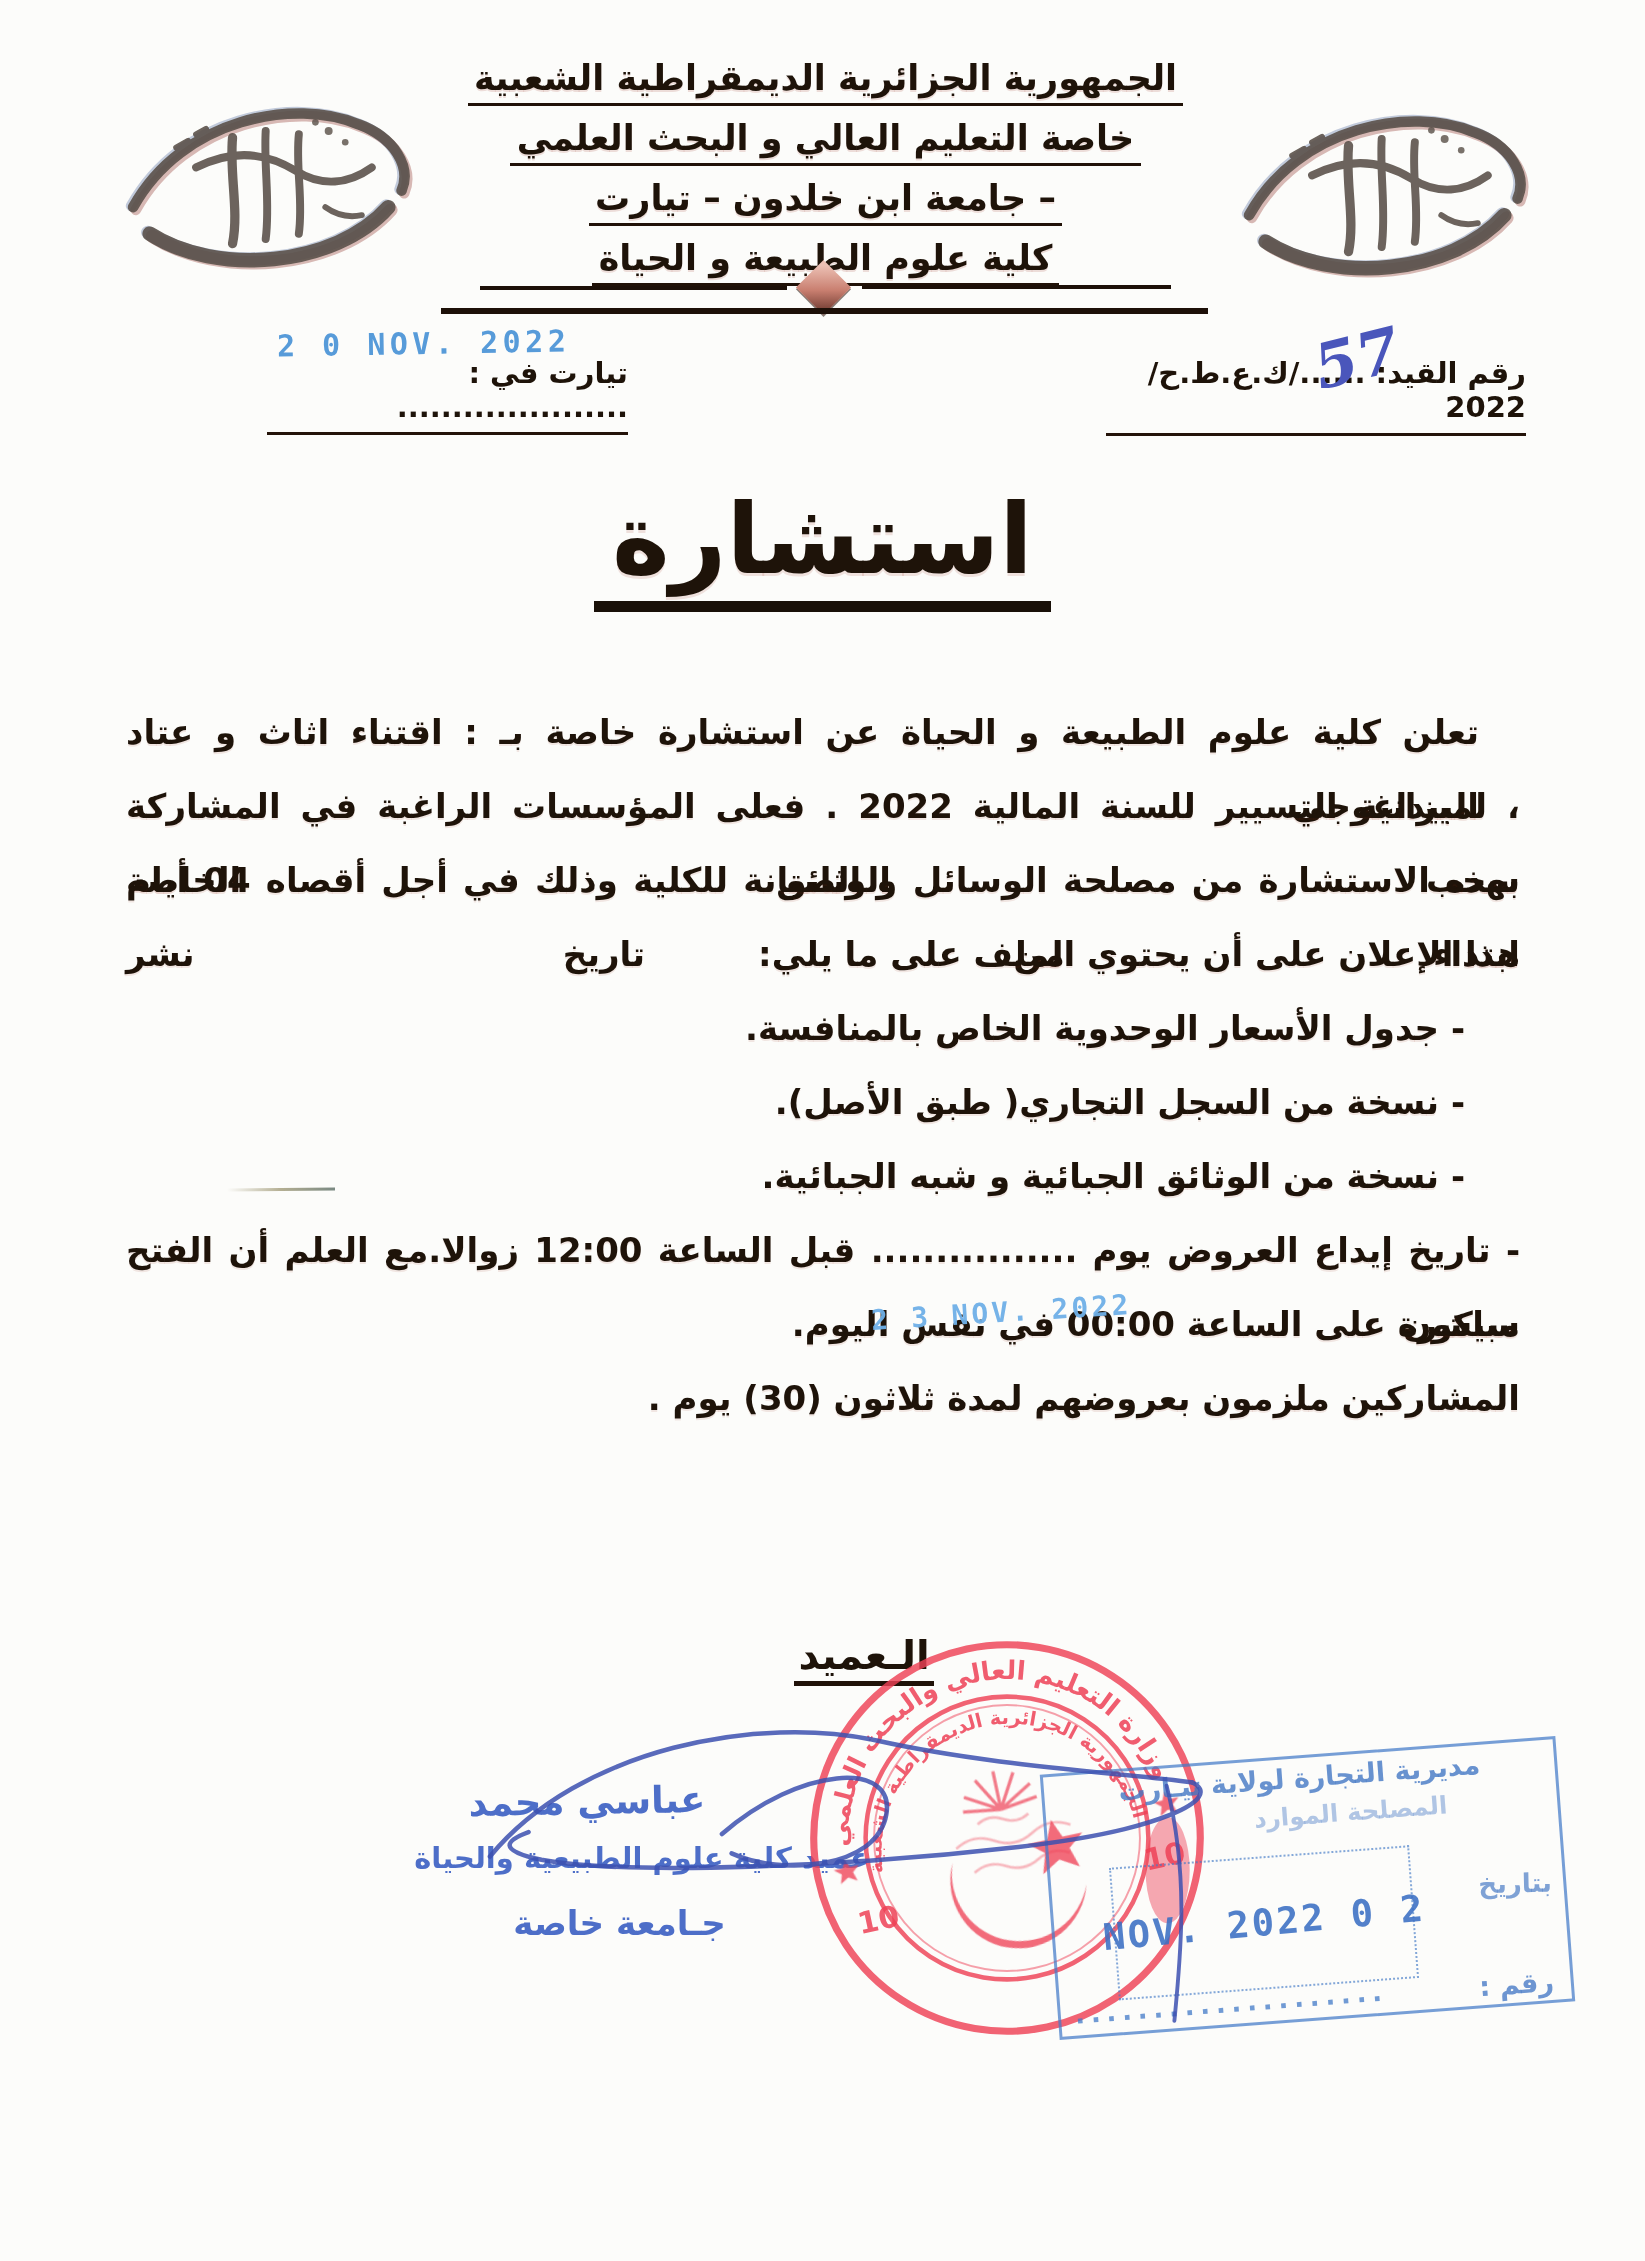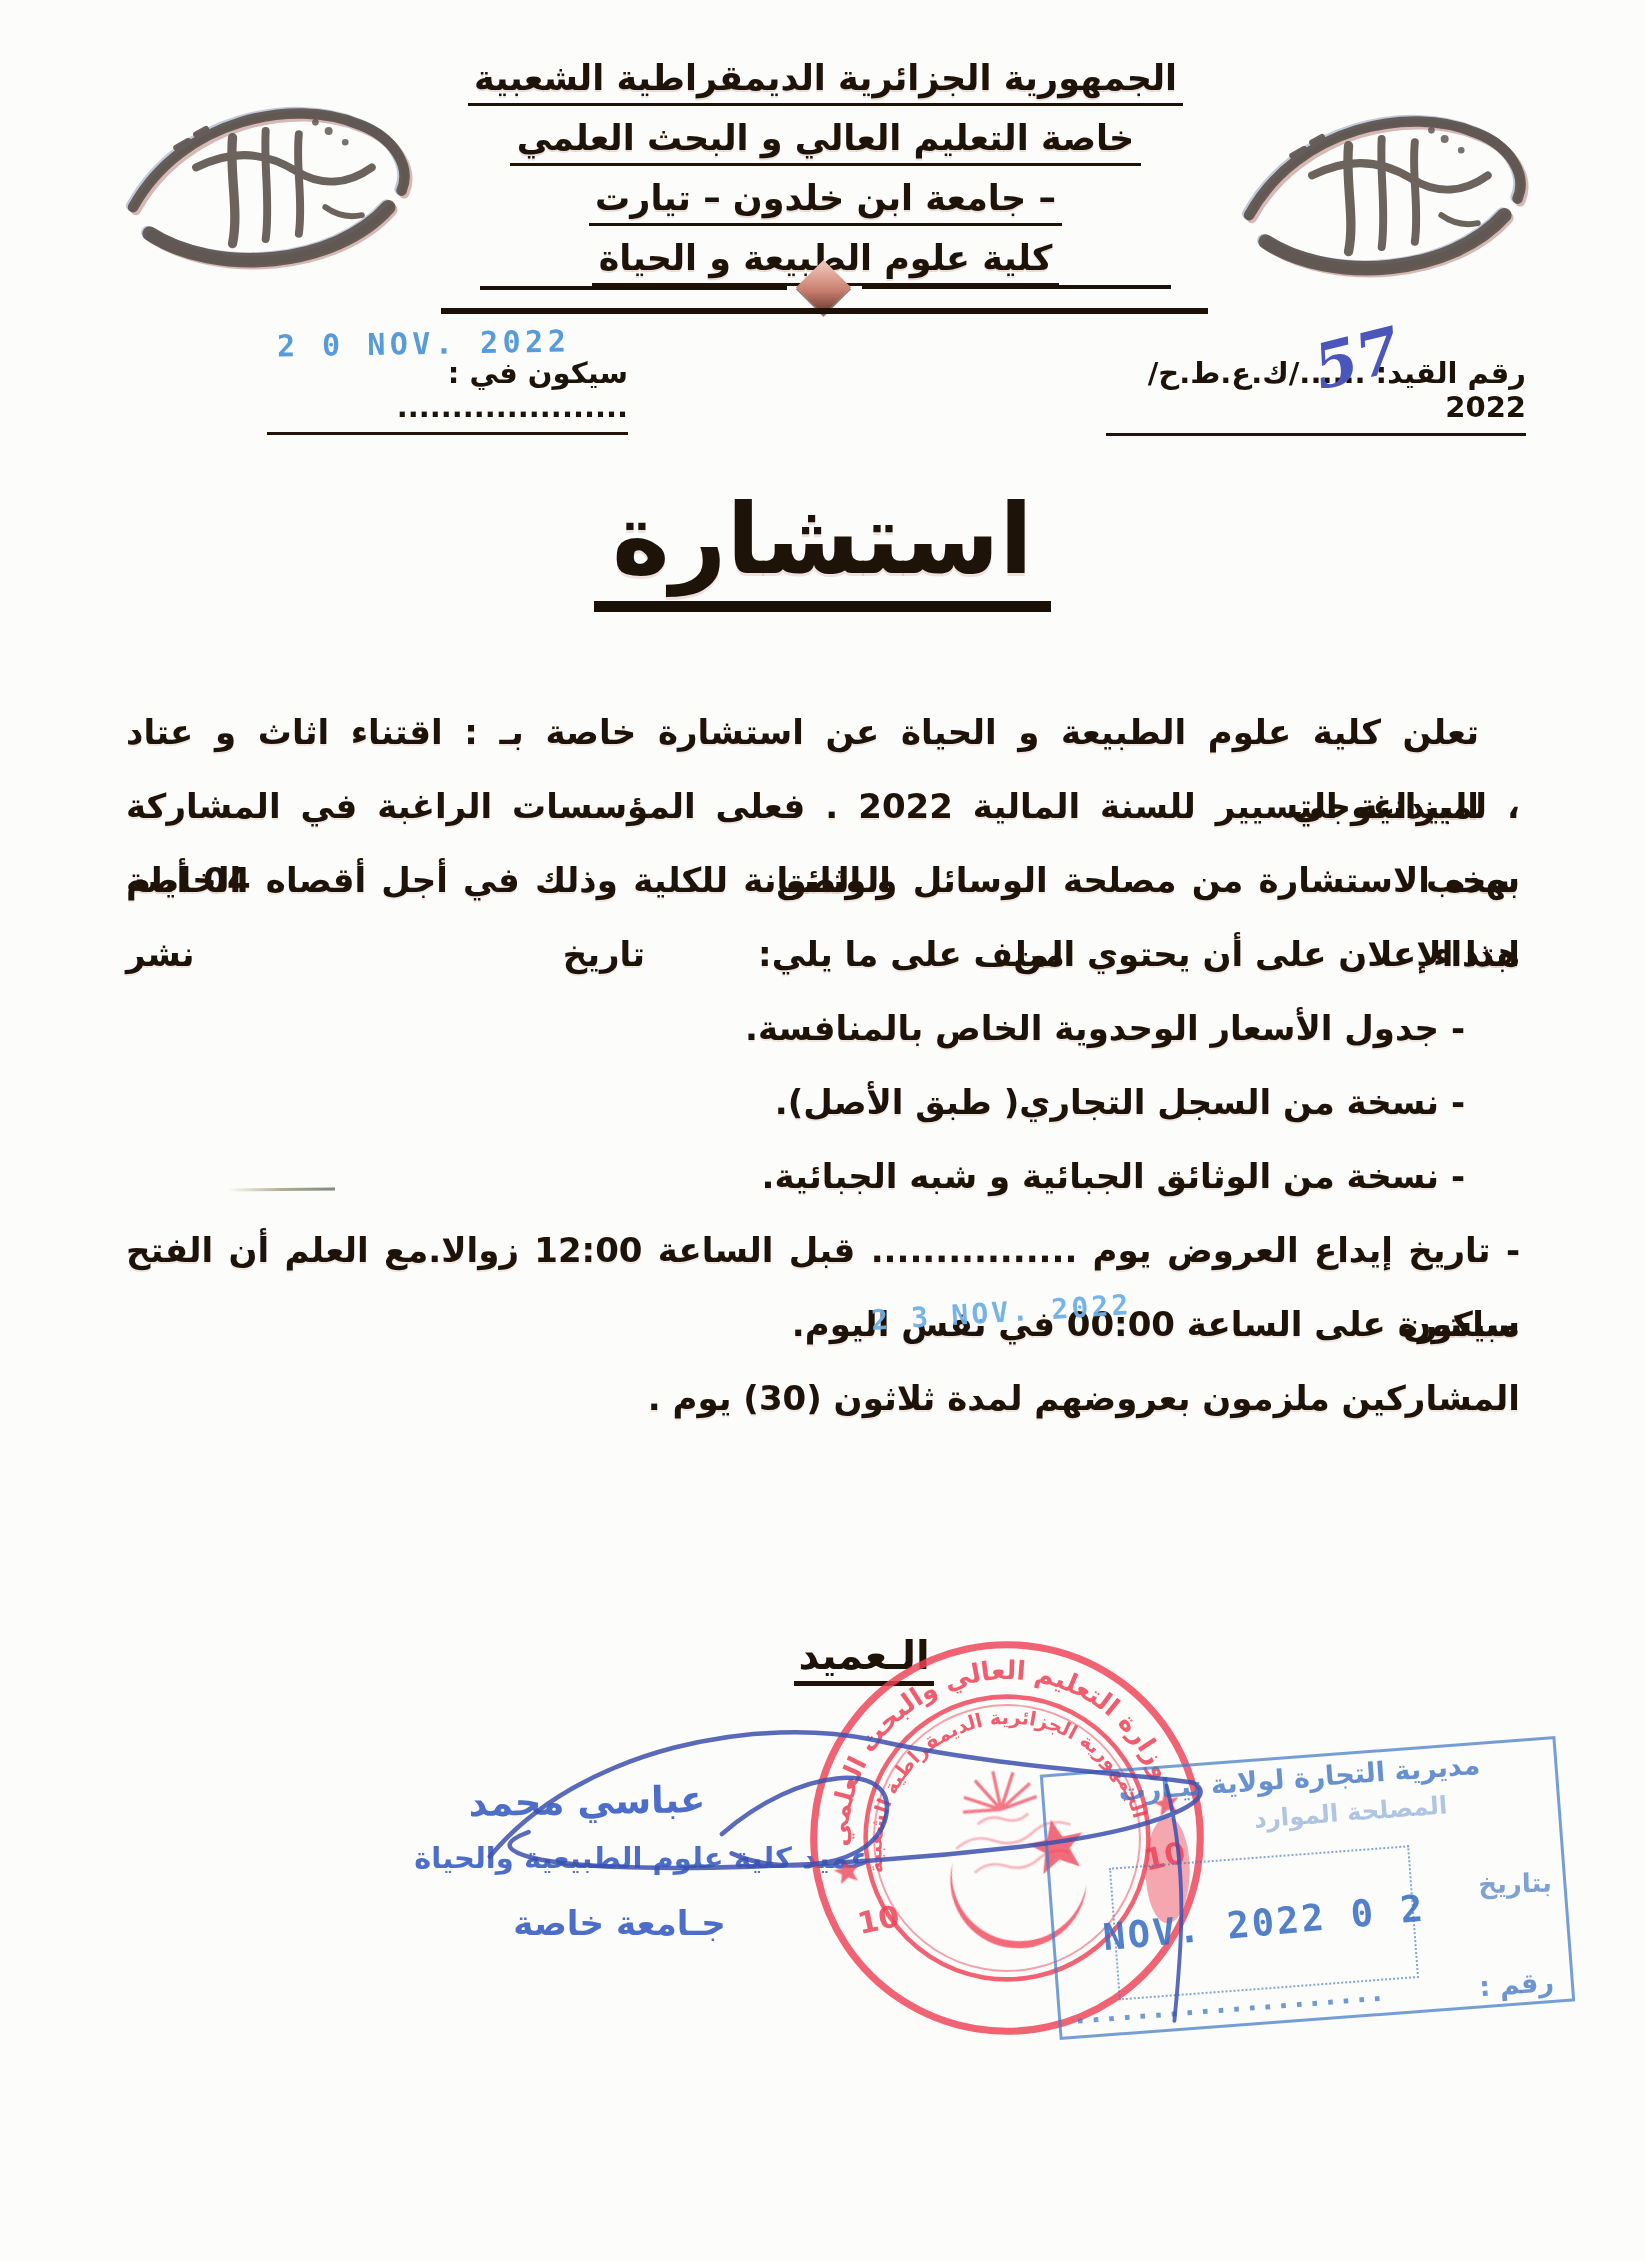--- a/index.html
+++ b/index.html
@@ -141,21 +141,21 @@
     <div class="hline"><span class="hl">جامعة ابن خلدون – تيارت –</span></div>
     <div class="hline"><span class="hl">كلية علوم الطبيعة و الحياة</span></div>
   </div>
 
   <div class="seg" style="left:480px;top:286px;width:307px;height:3.9px"></div>
   <div class="diamond"></div>
   <div class="seg" style="left:862px;top:285px;width:309px;height:3.9px"></div>
   <div class="seg" style="left:441px;top:308px;width:767px;height:6.4px"></div>
 
   <div class="abs datestamp stamp-received">2 0 NOV. 2022</div>
-  <div class="abs place"><span>سيكون في :</span> <span class="dots">.....................</span></div>
+  <div class="abs place"><span>تيارت في :</span> <span class="dots">.....................</span></div>
 
   <div class="abs registry">
     <span>رقم القيد:</span>
     <span class="dots">......</span><span>/ك.ع.ط.ح/ 2022</span>
     <span class="hand-number">57</span>
   </div>
 
   <div class="abs title"><span>استشارة</span></div>
 
   <div class="abs body">

